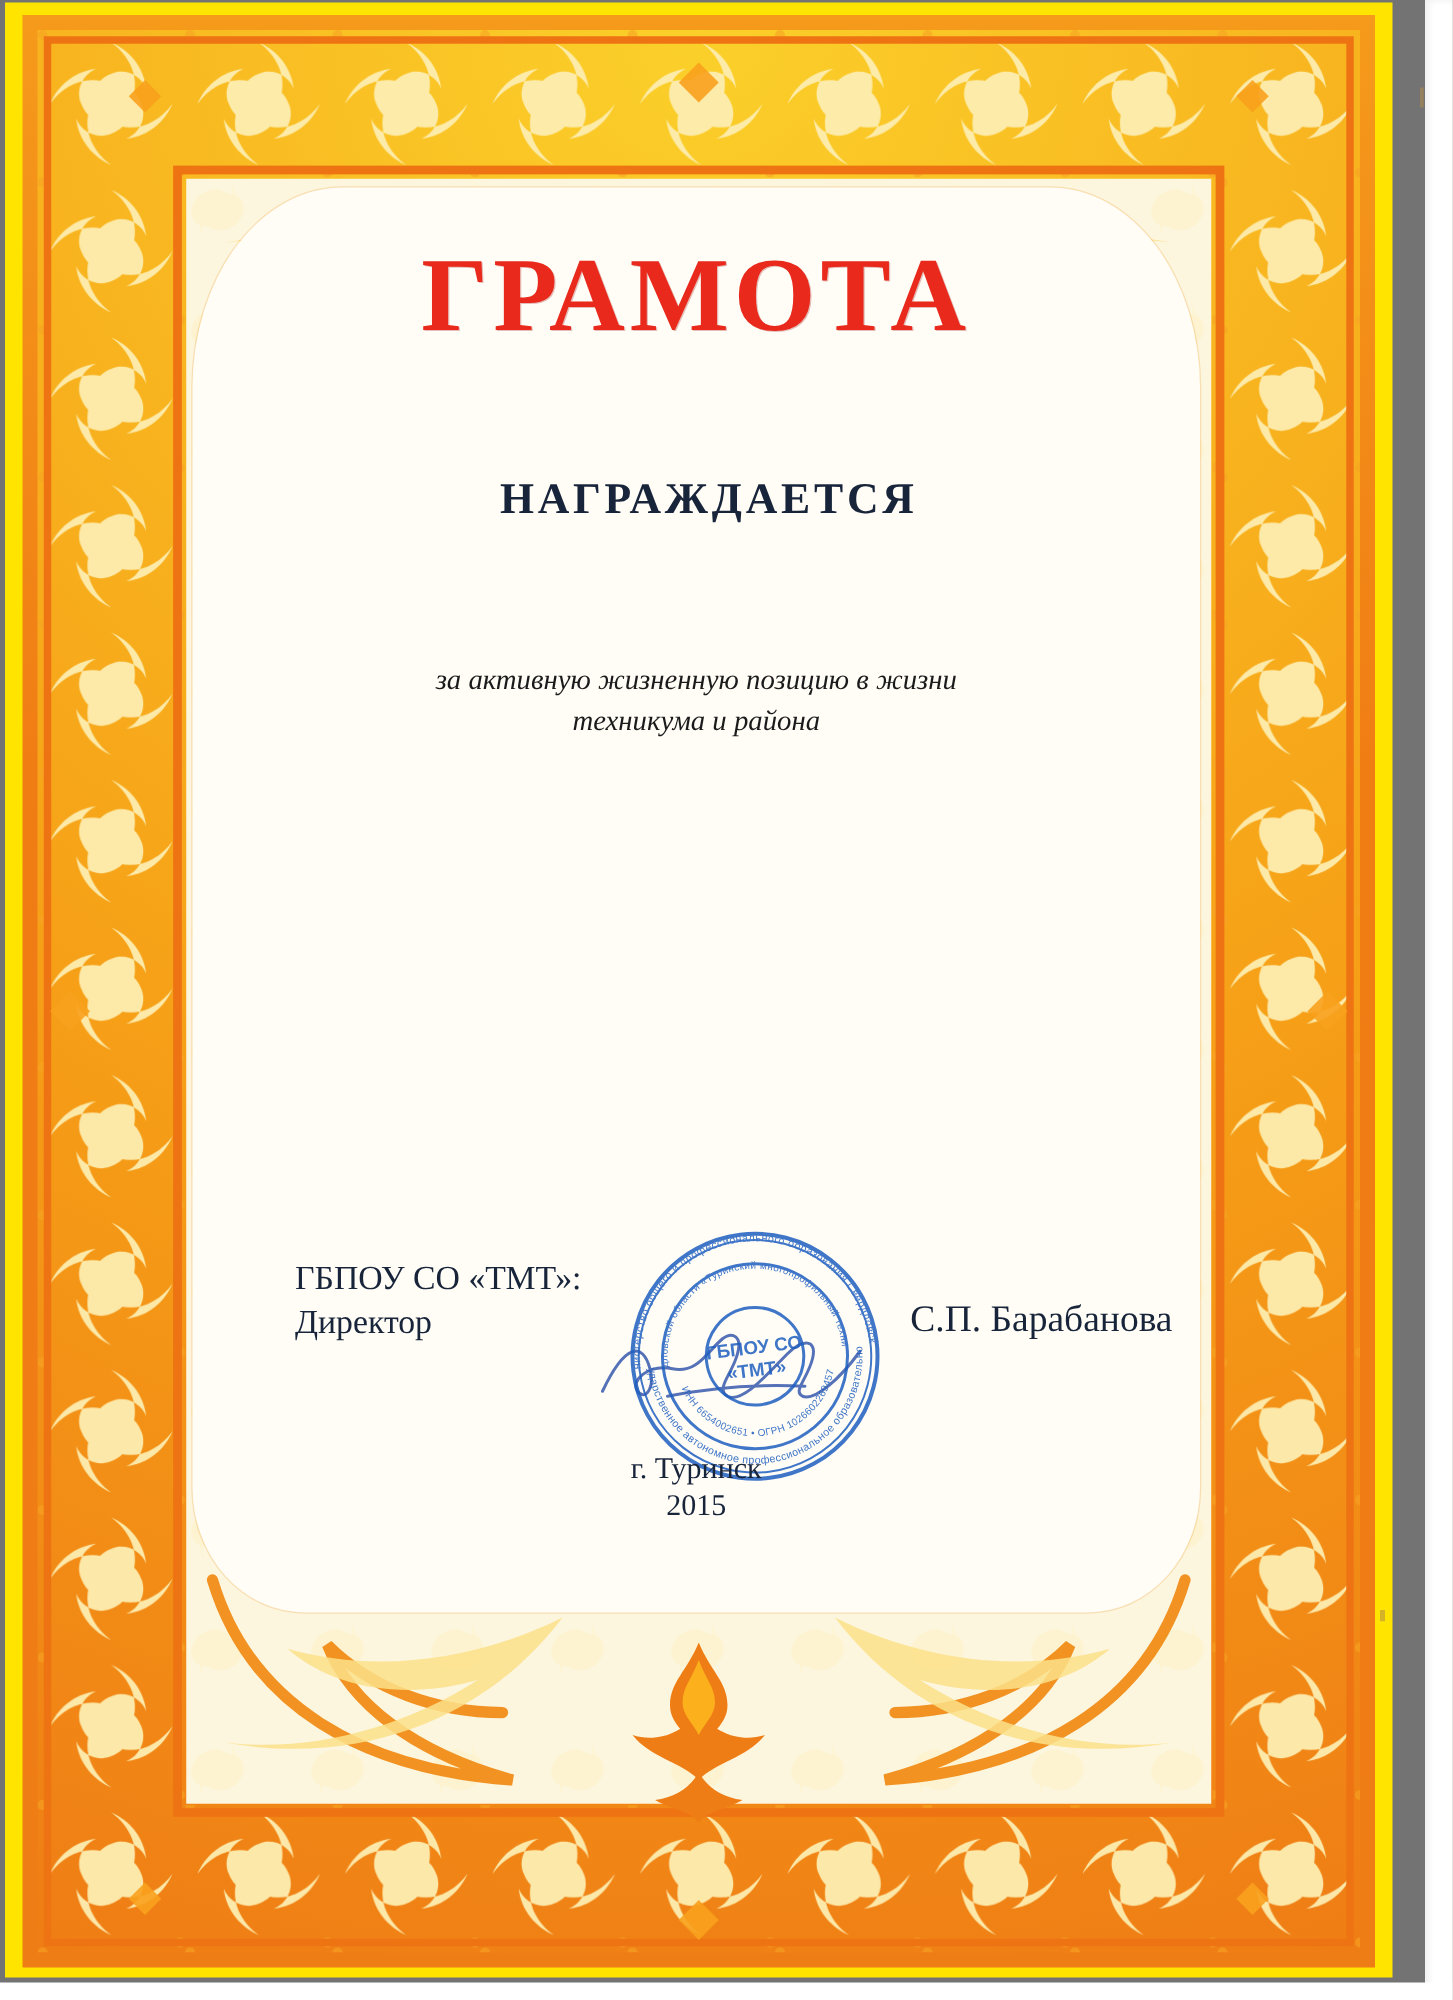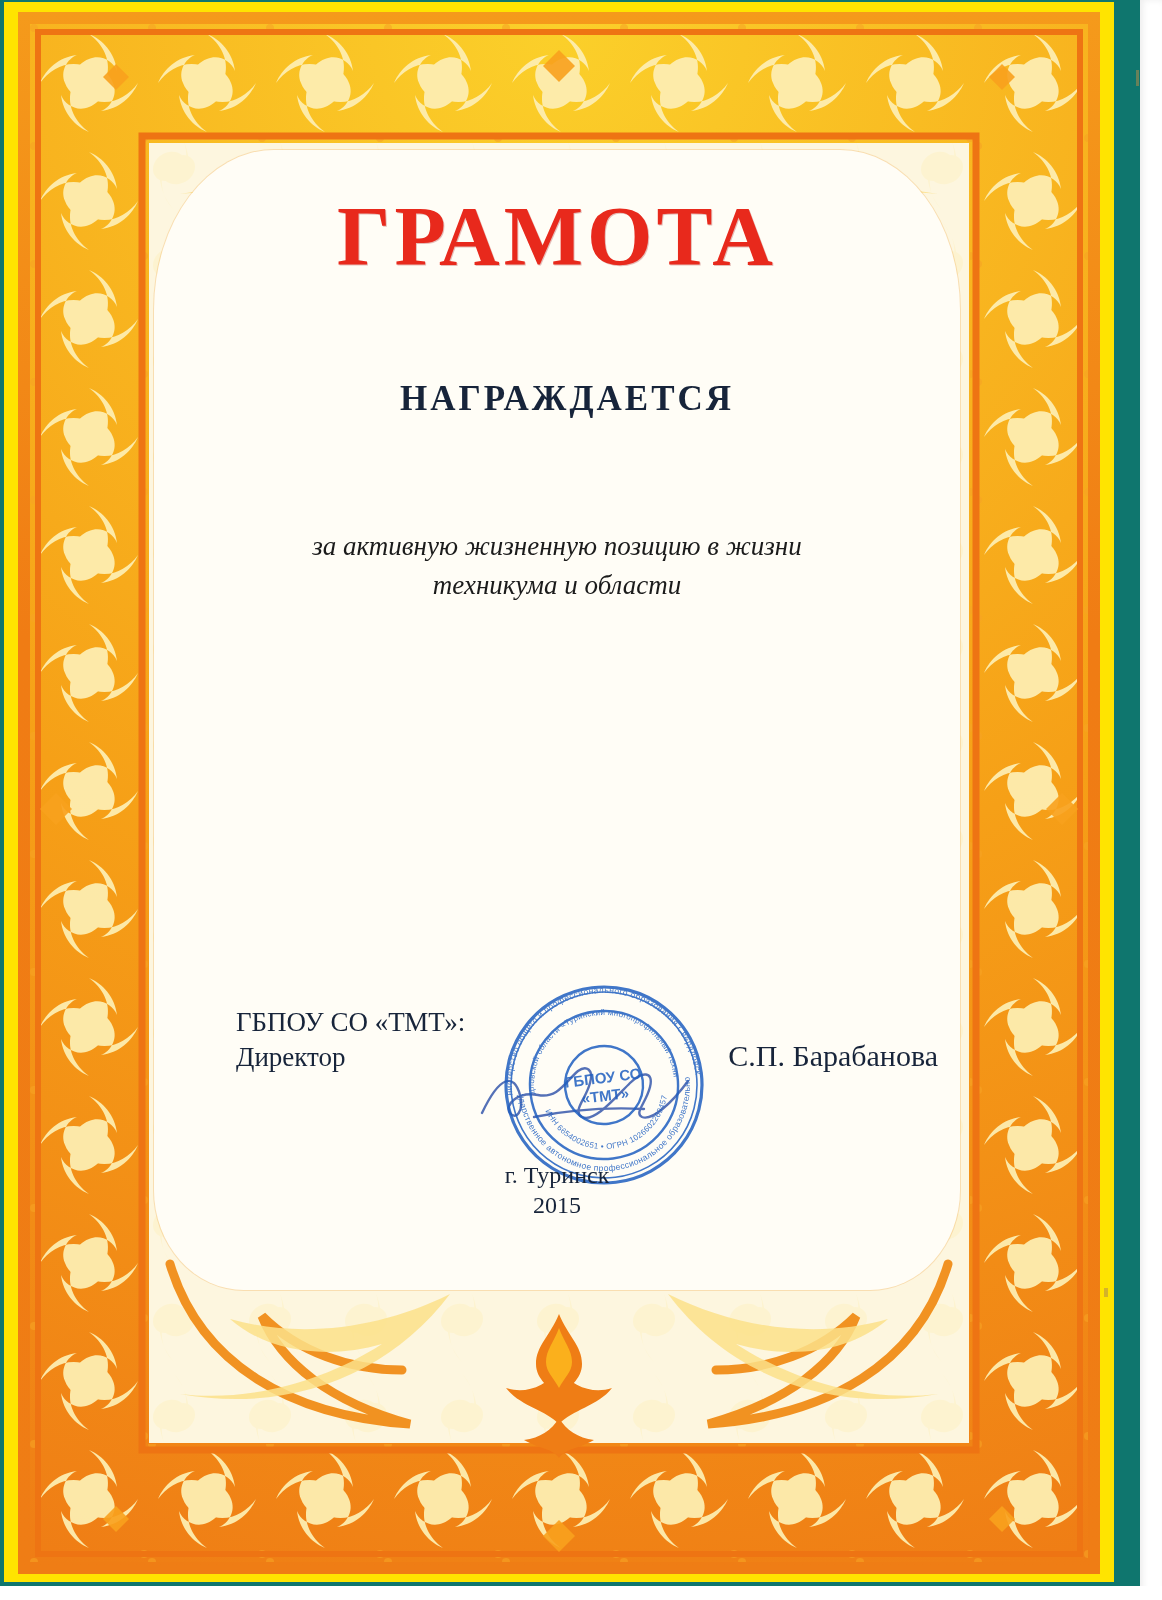--- a/index.html
+++ b/index.html
@@ -13,21 +13,21 @@
     height: 1600px;
     overflow: hidden;
     font-family: "Liberation Serif", serif;
   }
 
   
   #scan {
     position: relative;
     width: 1162px;
     height: 1600px;
-    background: #0f766e;
+    background: #737373;
   }
   
   #scan .scan-edge-right {
     position: absolute;
     top: 0; right: 0;
     width: 22px; height: 1600px;
     background: #ffffff;
     box-shadow: inset 3px 0 6px rgba(0,0,0,0.07);
   }
   #scan .scan-edge-bottom {
@@ -125,21 +125,21 @@
     font-weight: 700;
     color: #17243a;
     line-height: 1.35;
   }
   .recipient .group-line {
     display: block;
     margin-top: 6px;
   }
   .reason {
     margin-top: 108px;
-    font-size: 27px;
+    font-size: 23px;
     font-style: italic;
     color: #1b1b1b;
     line-height: 1.45;
     padding: 0 46px;
   }
 
   
   .sign-block {
     position: absolute;
     left: 0;
@@ -299,21 +299,21 @@
 
     <div class="content">
 
       <div class="title-gramota">ГРАМОТА</div>
 
       <div class="awarded-label">НАГРАЖДАЕТСЯ</div>
 
 
       <div class="reason">
         <div>за активную жизненную позицию в жизни</div>
-        <div>техникума и области</div>
+        <div>техникума и района</div>
       </div>
 
       <div class="sign-block">
         <div class="sign-left">
           <div>ГБПОУ СО «ТМТ»:</div>
           <div>Директор</div>
         </div>
         <div class="sign-right">С.П. Барабанова</div>
       </div>
 

